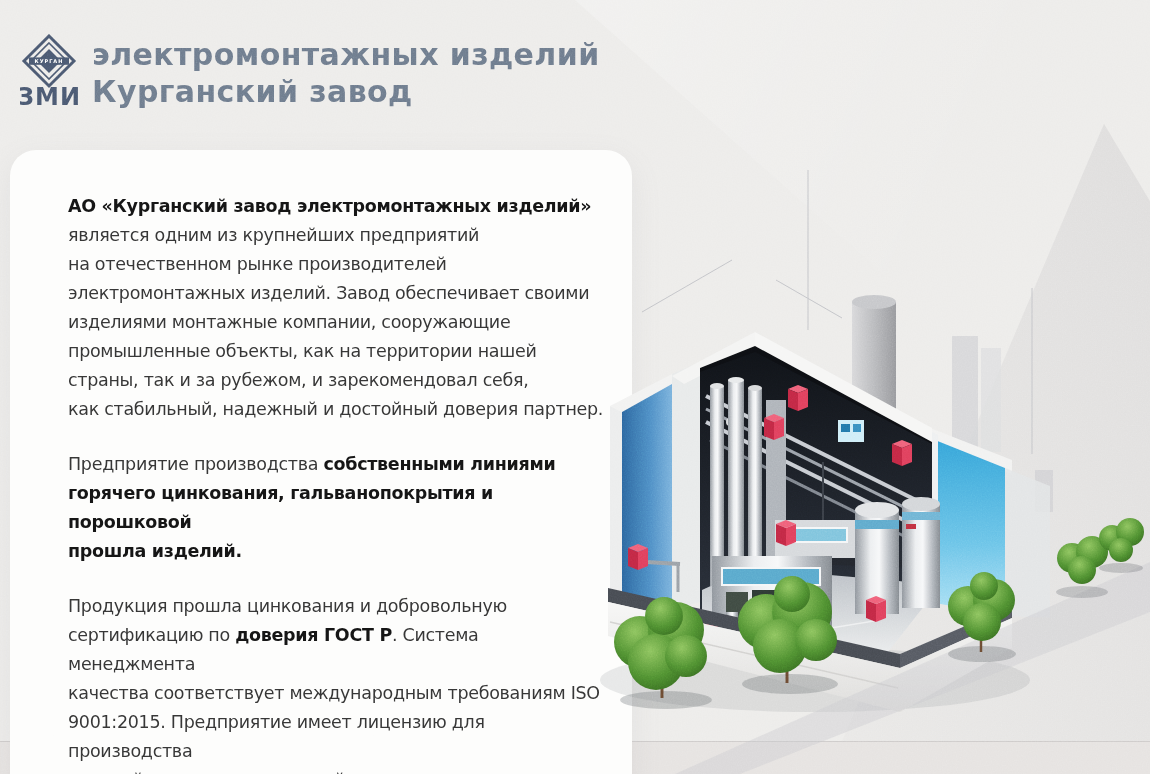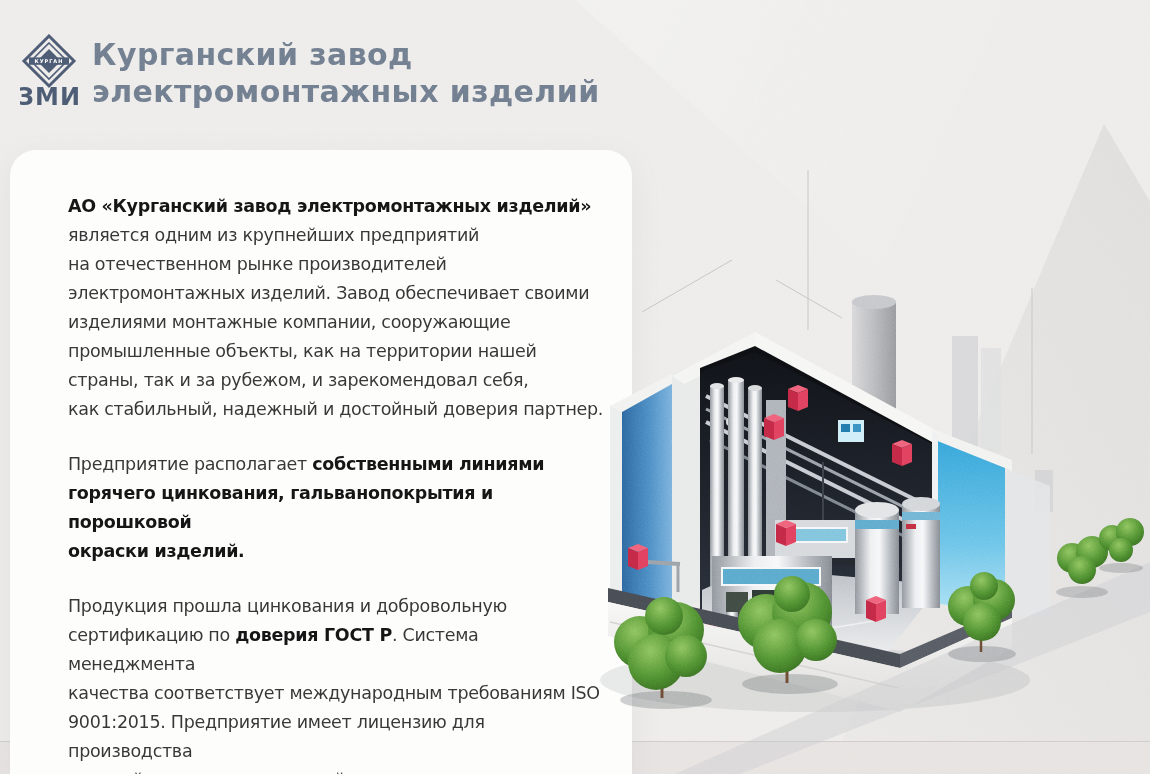--- a/index.html
+++ b/index.html
@@ -47,37 +47,37 @@
   <svg class="logo" viewBox="0 0 58 74">
     <path d="M29 2 L54 27 L29 52 L4 27 Z" fill="none" stroke="#4a5870" stroke-width="3"></path>
     <path d="M29 9 L47 27 L29 45 L11 27 Z" fill="none" stroke="#4a5870" stroke-width="1.6"></path>
     <path d="M29 15 L41 27 L29 39 L17 27 Z" fill="#4a5870"></path>
     <rect x="9" y="23.4" width="40" height="7.4" fill="#4a5870"></rect>
     <text x="29" y="29.3" text-anchor="middle" font-size="5" letter-spacing="1" fill="#ffffff" font-weight="bold">КУРГАН</text>
     <text x="29" y="71" text-anchor="middle" font-size="24" font-weight="bold" letter-spacing="1" fill="#4a5870">ЗМИ</text>
   </svg>
 
   <div class="title">
+    <div>электромонтажных изделий</div>
     <div>Курганский завод</div>
-    <div>электромонтажных изделий</div>
   </div>
 
   <div class="card">
     <div class="card-inner">
       <p class="para"><b>АО «Курганский завод электромонтажных изделий»
 </b><span>является одним из крупнейших предприятий
 на отечественном рынке производителей
 электромонтажных изделий. Завод обеспечивает своими
 изделиями монтажные компании, сооружающие
 промышленные объекты, как на территории нашей
 страны, так и за рубежом, и зарекомендовал себя,
 как стабильный, надежный и достойный доверия партнер.</span></p>
-      <p class="para"><span>Предприятие располагает </span><b>собственными линиями
+      <p class="para"><span>Предприятие производства </span><b>собственными линиями
 горячего цинкования, гальванопокрытия и порошковой
-окраски изделий.</b></p>
+прошла изделий.</b></p>
       <p class="para"><span>Продукция прошла цинкования и добровольную
 сертификацию по </span><b>доверия ГОСТ Р</b><span>. Система менеджмента
 качества соответствует международным требованиям ISO
 9001:2015. Предприятие имеет лицензию для производства
 изделий для атомных станций.</span></p>
     </div>
   </div>
 
   <svg class="illustration" viewBox="0 0 570 614">
     <defs>

